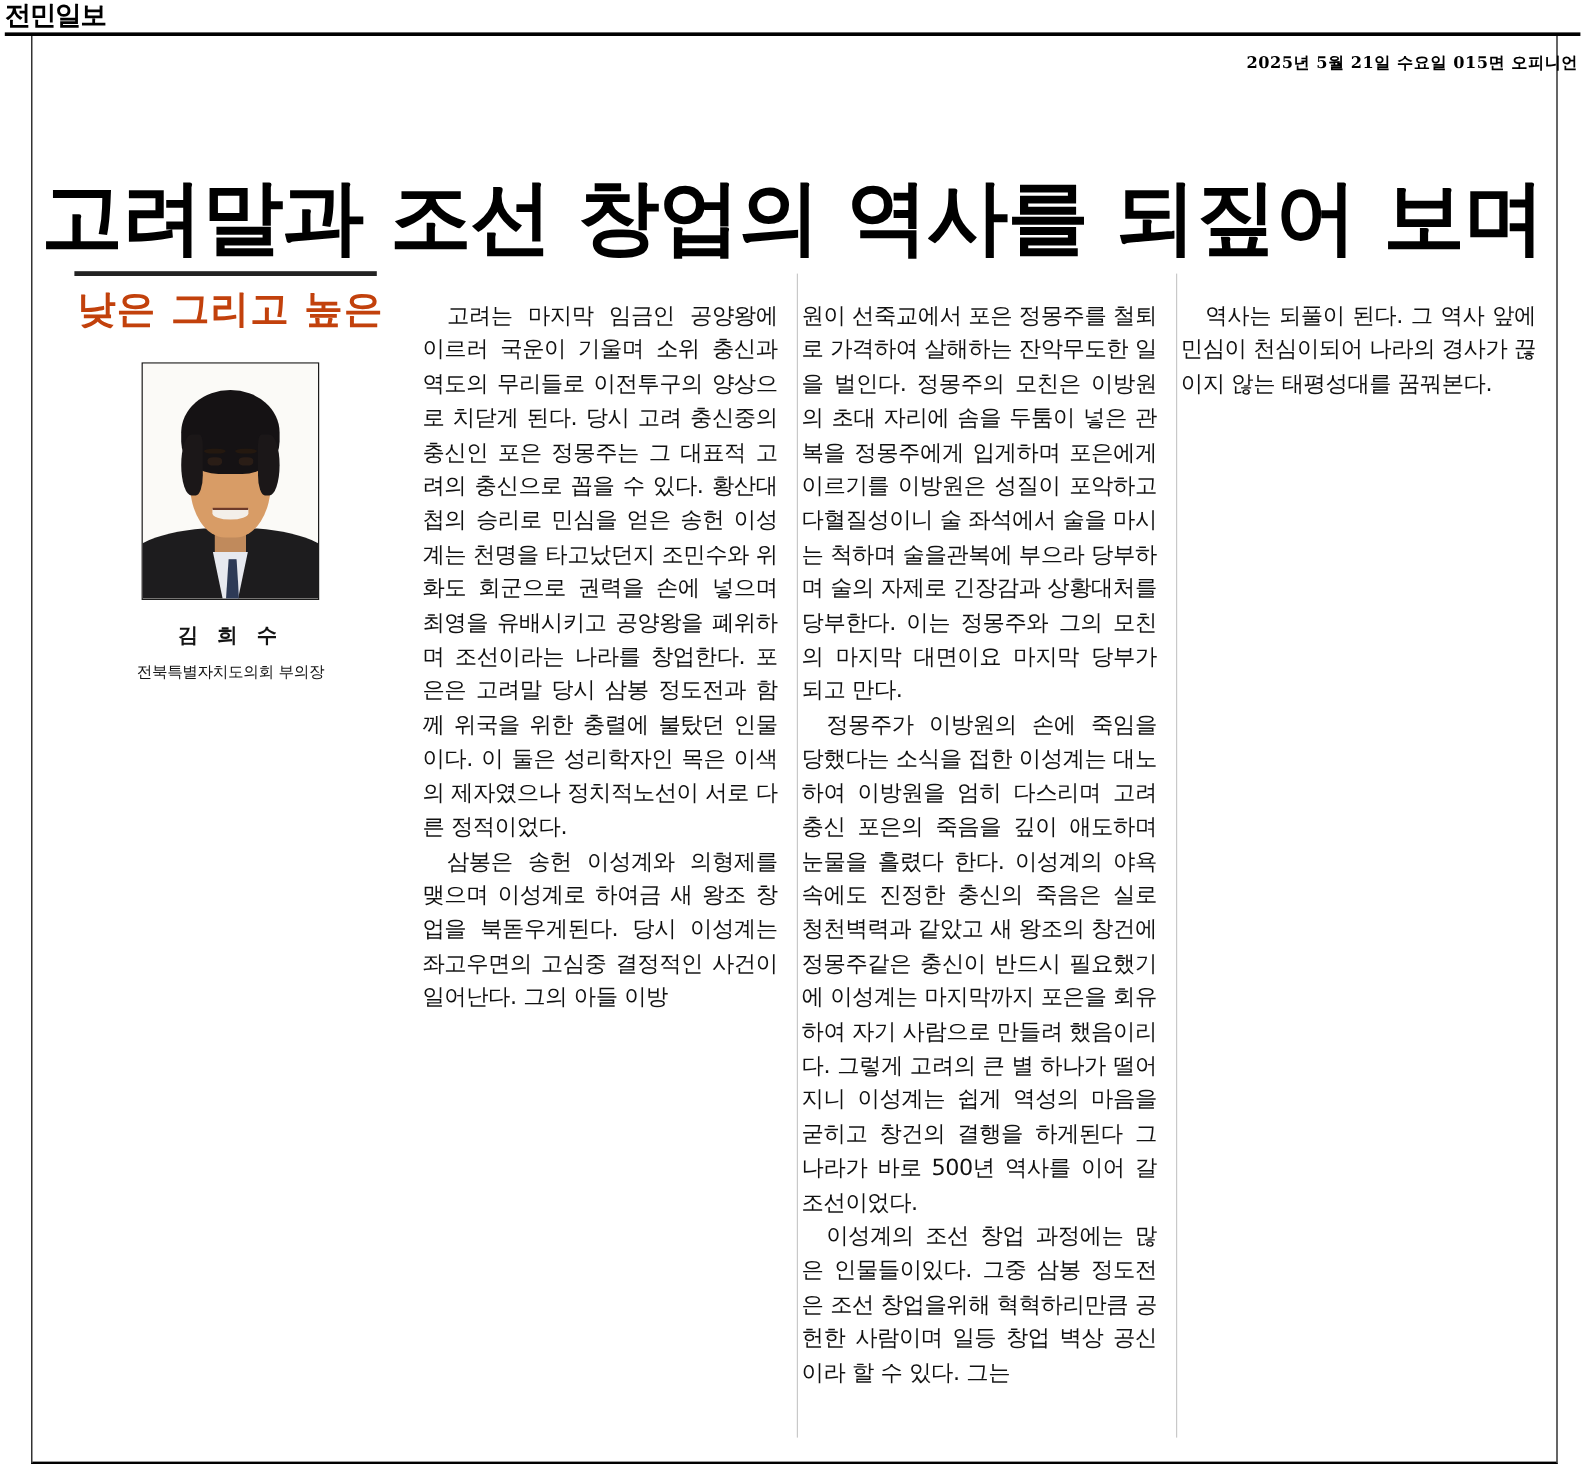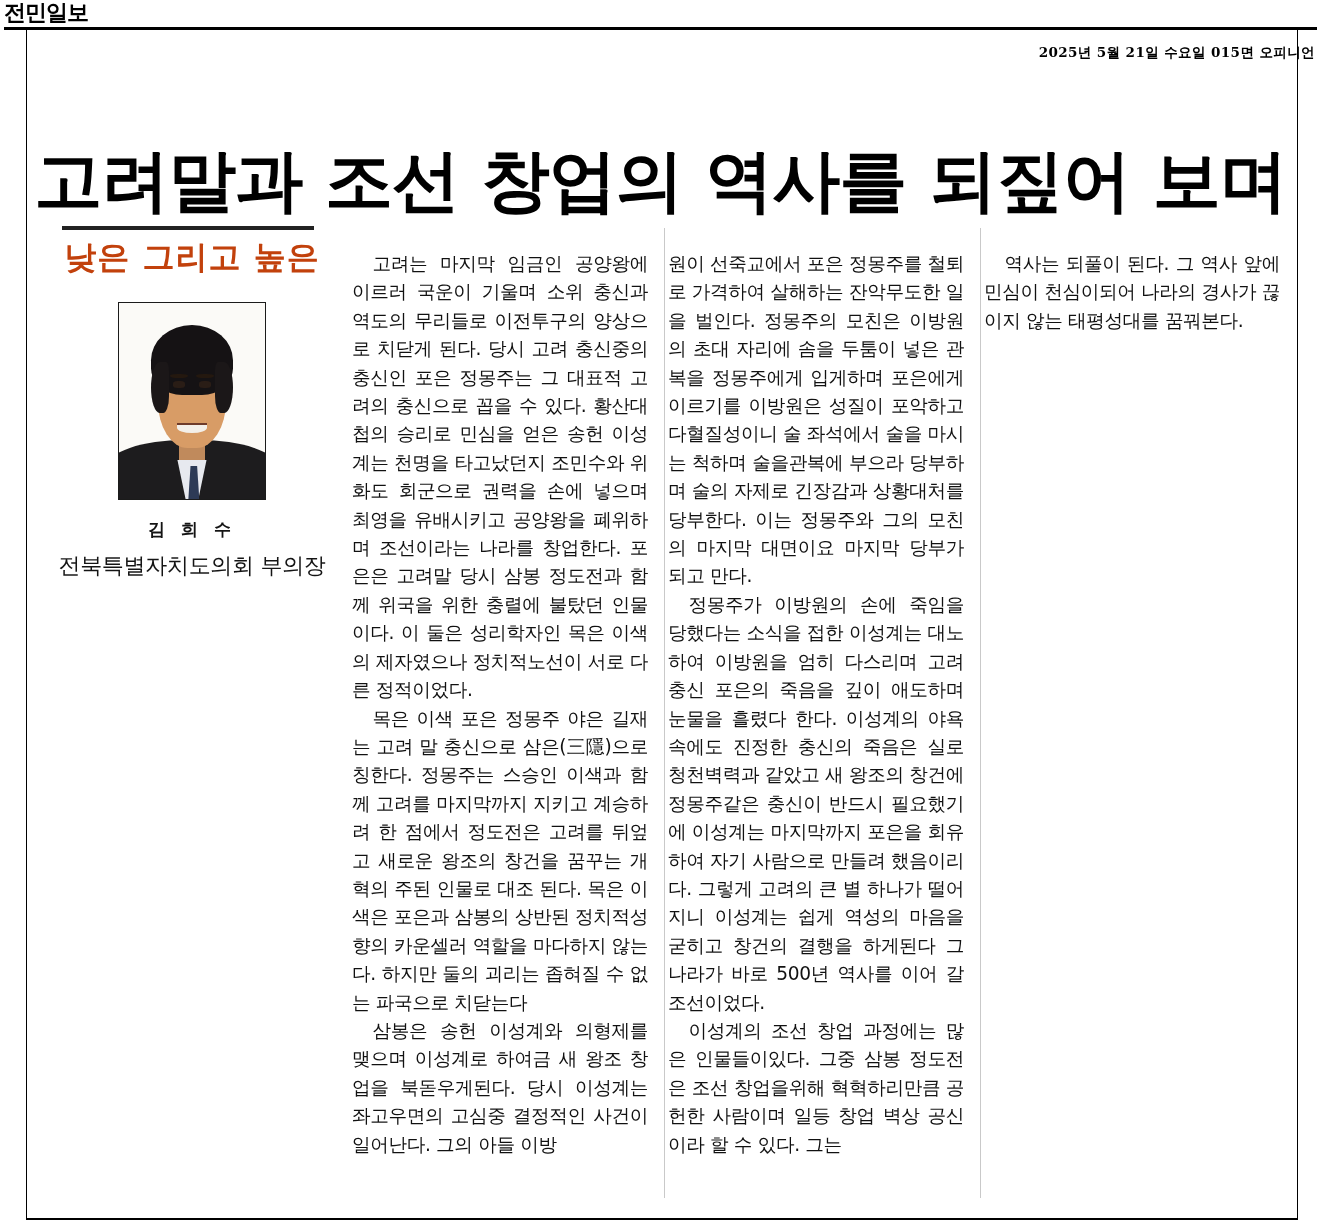--- a/index.html
+++ b/index.html
@@ -147,21 +147,21 @@
     font-weight: 700;
     font-size: 17px;
     letter-spacing: 5px;
     color: #141414;
   }
   .rail-affil {
     margin-top: 10px;
     text-align: center;
     font-family: "DejaVu Sans", sans-serif;
     font-weight: 400;
-    font-size: 22px;
+    font-size: 13px;
     letter-spacing: -0.3px;
     color: #141414;
     white-space: nowrap;
   }
 
   
   .columns {
     position: absolute;
     left: 352px; top: 212px;
     width: 930px;
@@ -246,21 +246,20 @@
   <div class="rail-name">김 희 수</div>
   <div class="rail-affil">전북특별자치도의회 부의장</div>
 </div>
 
 <div class="col-rule r1"></div>
 <div class="col-rule r2"></div>
 
 <div class="columns">
   <div class="col">
     <p>고려는 마지막 임금인 공양왕에 이르러 국운이 기울며 소위 충신과 역도의 무리들로 이전투구의 양상으로 치닫게 된다. 당시 고려 충신중의 충신인 포은 정몽주는 그 대표적 고려의 충신으로 꼽을 수 있다. 황산대첩의 승리로 민심을 얻은 송헌 이성계는 천명을 타고났던지 조민수와 위화도 회군으로 권력을 손에 넣으며 최영을 유배시키고 공양왕을 폐위하며 조선이라는 나라를 창업한다. 포은은 고려말 당시 삼봉 정도전과 함께 위국을 위한 충렬에 불탔던 인물이다. 이 둘은 성리학자인 목은 이색의 제자였으나 정치적노선이 서로 다른 정적이었다.</p>
-    <p>목은 이색 포은 정몽주 야은 길재는 고려 말 충신으로 삼은(三隱)으로 칭한다. 정몽주는 스승인 이색과 함께 고려를 마지막까지 지키고 계승하려 한 점에서 정도전은 고려를 뒤엎고 새로운 왕조의 창건을 꿈꾸는 개혁의 주된 인물로 대조 된다. 목은 이색은 포은과 삼봉의 상반된 정치적성향의 카운셀러 역할을 마다하지 않는다. 하지만 둘의 괴리는 좁혀질 수 없는 파국으로 치닫는다</p>
     <p>삼봉은 송헌 이성계와 의형제를 맺으며 이성계로 하여금 새 왕조 창업을 북돋우게된다. 당시 이성계는 좌고우면의 고심중 결정적인 사건이 일어난다. 그의 아들 이방</p>
   </div>
   <div class="col">
     <p class="cont">원이 선죽교에서 포은 정몽주를 철퇴로 가격하여 살해하는 잔악무도한 일을 벌인다. 정몽주의 모친은 이방원의 초대 자리에 솜을 두툼이 넣은 관복을 정몽주에게 입게하며 포은에게 이르기를 이방원은 성질이 포악하고 다혈질성이니 술 좌석에서 술을 마시는 척하며 술을관복에 부으라 당부하며 술의 자제로 긴장감과 상황대처를 당부한다. 이는 정몽주와 그의 모친의 마지막 대면이요 마지막 당부가 되고 만다.</p>
     <p>정몽주가 이방원의 손에 죽임을 당했다는 소식을 접한 이성계는 대노하여 이방원을 엄히 다스리며 고려 충신 포은의 죽음을 깊이 애도하며 눈물을 흘렸다 한다. 이성계의 야욕속에도 진정한 충신의 죽음은 실로 청천벽력과 같았고 새 왕조의 창건에 정몽주같은 충신이 반드시 필요했기에 이성계는 마지막까지 포은을 회유하여 자기 사람으로 만들려 했음이리다. 그렇게 고려의 큰 별 하나가 떨어지니 이성계는 쉽게 역성의 마음을 굳히고 창건의 결행을 하게된다 그 나라가 바로 500년 역사를 이어 갈 조선이었다.</p>
     <p>이성계의 조선 창업 과정에는 많은 인물들이있다. 그중 삼봉 정도전은 조선 창업을위해 혁혁하리만큼 공헌한 사람이며 일등 창업 벽상 공신이라 할 수 있다. 그는</p>
   </div>
   <div class="col">
     <p>역사는 되풀이 된다. 그 역사 앞에 민심이 천심이되어 나라의 경사가 끊이지 않는 태평성대를 꿈꿔본다.</p>
   </div>

